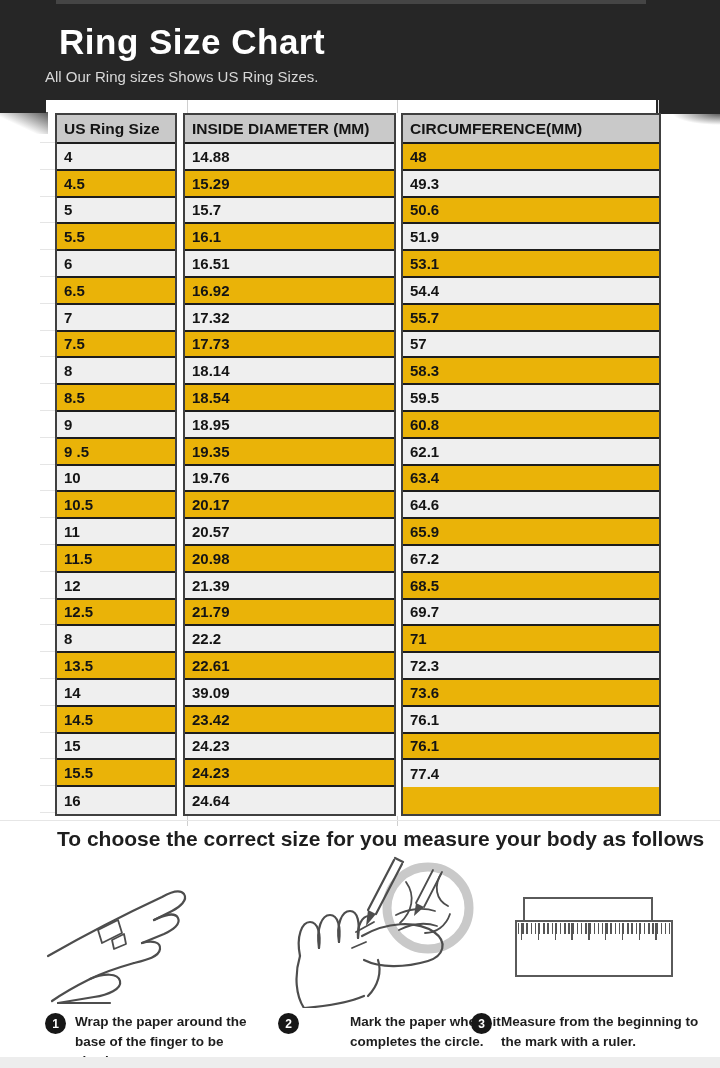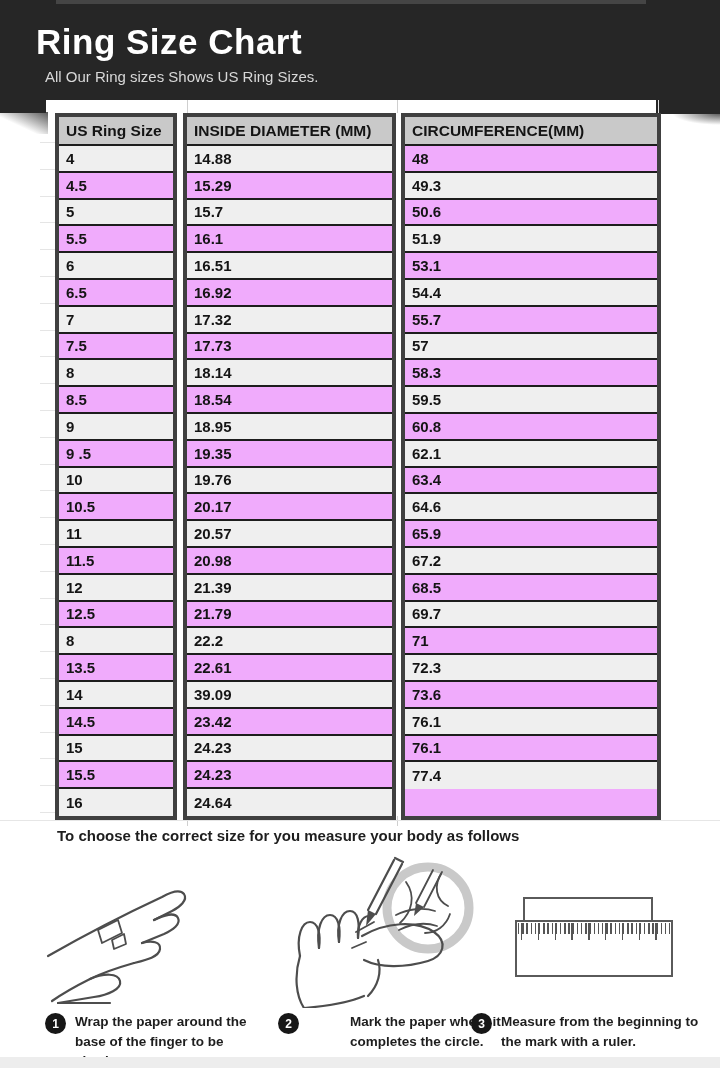--- a/index.html
+++ b/index.html
@@ -2,21 +2,21 @@
 <html><head>
 <meta charset="utf-8">
 <style>
   html,body{margin:0;padding:0;background:#fff;}
   .page{position:relative;width:720px;height:1068px;overflow:hidden;
         font-family:"Liberation Sans",sans-serif;background:#fff;}
 
   
   .banner{position:absolute;left:0;top:0;width:720px;height:100px;background:#262626;}
   .banner-topline{position:absolute;left:56px;top:0;width:590px;height:4px;background:#454545;}
-  .banner h1{position:absolute;left:36px;top:22px;margin:0;font-size:35px;font-weight:bold;
+  .banner h1{position:absolute;left:59px;top:22px;margin:0;font-size:35px;font-weight:bold;
              color:#ffffff;letter-spacing:.5px;}
   .banner p{position:absolute;left:45px;top:68px;margin:0;font-size:15px;color:#d8d8d8;}
   .bext{position:absolute;background:#262626;}
   .bext.left{left:0;top:100px;width:46px;height:13px;}
   .bext.right{left:656px;top:100px;width:64px;height:14px;}
   .bfade.left{position:absolute;left:0;top:112px;width:48px;height:22px;
               background:linear-gradient(205deg,rgba(40,40,40,.78),rgba(40,40,40,0) 62%);}
   .bfade.right{position:absolute;left:668px;top:113px;width:52px;height:13px;
                background:radial-gradient(ellipse at top right,rgba(40,40,40,.8),transparent 65%);}
 
@@ -29,33 +29,33 @@
   .gv{position:absolute;width:1px;background:#cfcfcf;}
   .gv-right{left:658px;top:100px;height:716px;background:#e3e3e3;}
   .gv-a1{left:187px;top:100px;height:13px;}
   .gv-b1{left:397px;top:100px;height:13px;}
   .gv-a2{left:187px;top:816px;height:10px;}
   .gv-b2{left:397px;top:816px;height:10px;}
   .gh-bottom{position:absolute;left:0;top:820px;width:720px;height:1px;background:#e6e6e6;}
 
   
   .size-table{position:absolute;left:55px;top:113px;display:flex;}
-  .tcol{border:4px solid #404040;background:#f0abfc;box-sizing:border-box;}
+  .tcol{border:2px solid #404040;background:#eab308;box-sizing:border-box;}
   .tcol.c1{width:122px;margin-right:6px;}
   .tcol.c2{width:213px;margin-right:5px;}
   .tcol.c3{width:260px;}
   .tcell{box-sizing:border-box;height:26.8px;border-bottom:2px solid #1d1d1d;
          display:flex;align-items:center;padding-left:7px;
          font-size:15px;font-weight:bold;color:#141414;}
   .tcell:last-child{border-bottom:none;}
   .tcell.shade{background:#efefef;}
   .tcell.thead{height:29px;background:#c9c9c9;font-size:15.5px;}
 
   
-  .instruction{position:absolute;left:57px;top:827px;margin:0;font-size:15px;
+  .instruction{position:absolute;left:57px;top:827px;margin:0;font-size:21px;
                font-weight:bold;color:#1e1e1e;}
 
   
   .illu{position:absolute;}
   .illu svg{display:block;}
   .line{fill:none;stroke:#4d4d4d;stroke-width:2.2;stroke-linecap:round;stroke-linejoin:round;}
   .thin{fill:none;stroke:#4d4d4d;stroke-width:1.8;stroke-linecap:round;stroke-linejoin:round;}
   .fillmark{fill:#4d4d4d;stroke:none;}
   .ring{fill:#ffffff;stroke:#c9c9c9;stroke-width:9;}
 

